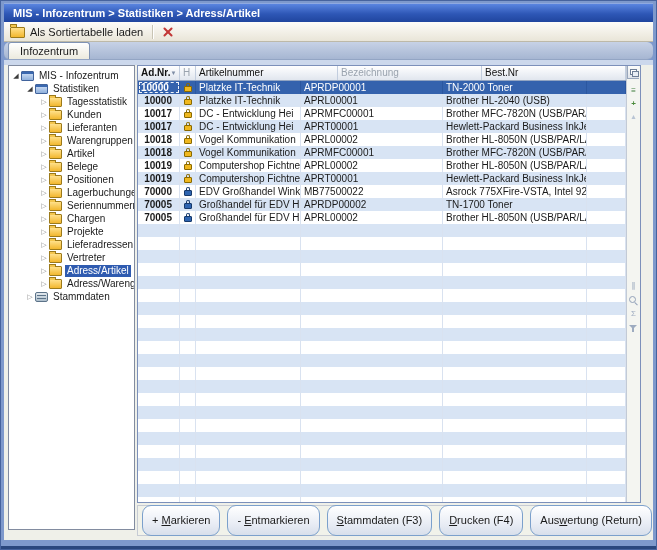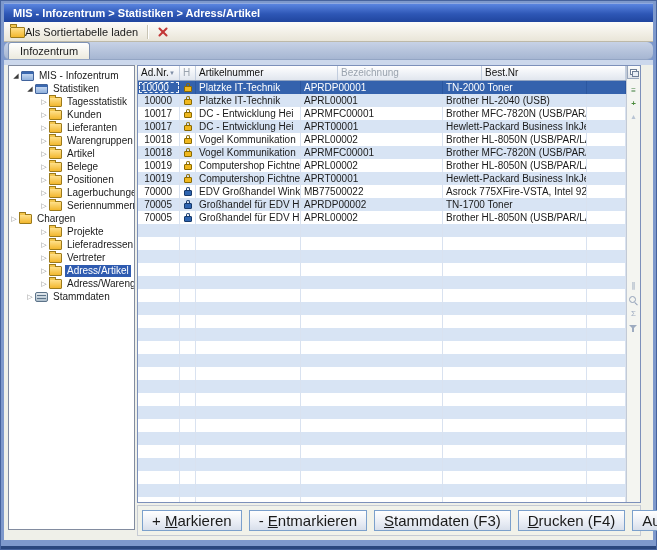--- a/index.html
+++ b/index.html
@@ -8,21 +8,21 @@
     box-shadow:inset 0 0 0 1px #46639e, inset 0 -4px 0 #2a477e;}
   
   .titlebar{position:absolute;left:4px;top:3px;right:4px;height:18px;
     background:linear-gradient(#5a85e0,#2e57b6 55%,#20459e);
     border-top:1px solid #8fa9e0;color:#fff;font-size:11px;font-weight:bold;
     line-height:18px;padding-left:9px;white-space:nowrap;}
   
   .toolbar{position:absolute;left:4px;top:22px;right:4px;height:19px;
     background:linear-gradient(#fdfcf9,#e9e5d8);border-bottom:1px solid #bdb9a8;
     display:flex;align-items:center;font-size:11px;color:#1a1a1a;}
-  .tb-btn{display:flex;align-items:center;height:31px;padding:0 6px;cursor:default;}
+  .tb-btn{display:flex;align-items:center;gap:5px;height:31px;padding:0 6px;cursor:default;}
   .tb-sep{width:1px;height:14px;background:#c8c4b4;margin:0 3px;border-right:1px solid #fff;}
   .tb-folder{position:relative;width:13px;height:9px;margin-top:2px;
     background:linear-gradient(#ffe08a,#f2b72e);border:1px solid #9c7a1a;border-radius:1px;}
   .tb-folder::before{content:"";position:absolute;left:-1px;top:-4px;width:5px;height:2px;
     background:#f4c64e;border:1px solid #9c7a1a;border-bottom:none;border-radius:1px 1px 0 0;}
   .x-icon{position:relative;width:10px;height:10px;}
   .x-icon::before,.x-icon::after{content:"";position:absolute;left:-1px;top:4px;width:12px;height:2px;
     background:#c23737;border-radius:1px;}
   .x-icon::before{transform:rotate(45deg);} .x-icon::after{transform:rotate(-45deg);}
   
@@ -57,21 +57,21 @@
   .grid-box{position:absolute;left:0;right:0;top:0;bottom:33px;border:1px solid #7c90ba;
     background:#fff;display:flex;overflow:hidden;}
   .grid-main{flex:1;display:flex;flex-direction:column;overflow:hidden;}
   .grid-header{display:flex;height:14px;flex:0 0 14px;
     background:linear-gradient(#ffffff,#eef1f6 55%,#e1e6ee);
     border-bottom:1px solid #93a5c2;font-size:10px;line-height:14px;color:#111;}
   .hcell{box-sizing:border-box;padding:0 3px;border-right:1px solid #c2cdde;
     overflow:hidden;white-space:nowrap;display:flex;align-items:center;}
   .hcell.dim{color:#9aa3ae;}
   .sort-arrow{margin-left:auto;font-size:6px;color:#7e8da5;padding-right:1px;}
-  .c-adnr{width:42px;flex:0 0 42px;} .c-h{width:16px;flex:0 0 16px;}
+  .c-adnr{width:42px;flex:0 0 42px;font-weight:bold;} .c-h{width:16px;flex:0 0 16px;}
   .c-name{width:105px;flex:0 0 105px;} .c-art{width:142px;flex:0 0 142px;}
   .c-bez{width:144px;flex:0 0 144px;} .c-best{flex:1;}
   .grid-rows{flex:1;overflow:hidden;font-size:10px;color:#1a1a1a;}
   .grid-row{display:flex;height:13px;background:#fff;cursor:default;}
   .grid-row:nth-child(even){background:#d8e4f4;}
   .gcell{box-sizing:border-box;padding:0 3px;line-height:13px;border-right:1px solid #d9e2f0;
     overflow:hidden;white-space:nowrap;}
   .gcell.c-adnr{text-align:right;padding-right:7px;}
   .gcell.c-h{display:flex;align-items:center;justify-content:center;padding:0;}
   .grid-row.selected{background:#3462ad;color:#fff;}
@@ -102,24 +102,24 @@
   .search-icon::after{content:"";position:absolute;left:6px;top:6px;width:4px;height:1px;
     background:#93a2ba;transform:rotate(45deg);transform-origin:0 0;}
   .filter-icon{position:absolute;left:2px;top:258px;width:9px;height:9px;}
   .filter-icon::before{content:"";position:absolute;left:0;top:1px;width:0;height:0;
     border-left:4px solid transparent;border-right:4px solid transparent;border-top:4px solid #9dabc0;}
   .filter-icon::after{content:"";position:absolute;left:3px;top:4px;width:2px;height:4px;background:#9dabc0;}
   
   .button-bar{position:absolute;left:0;right:0;bottom:0;height:31px;background:#f1f2ea;
     border:1px solid #c6cbd4;box-sizing:border-box;display:flex;align-items:center;gap:7px;
     padding-left:4px;}
-  .f-btn{height:21px;padding:0 9px;font-size:15px;color:#1a1a1a;
+  .f-btn{height:31px;padding:0 9px;font-size:11px;color:#1a1a1a;
     font-family:"Liberation Sans","DejaVu Sans",sans-serif;
     background:linear-gradient(#ffffff,#e9edf5 60%,#d8dfeb);
-    border:1px solid #7ba0cc;border-radius:0;line-height:19px;white-space:nowrap;cursor:default;}
+    border:1px solid #7ba0cc;border-radius:9px;line-height:19px;white-space:nowrap;cursor:default;}
   .accel{text-decoration:underline;}
 </style>
 </head>
 <body>
 
 <div class="window">
 
   <div class="titlebar">
     <span>MIS - Infozentrum &gt; Statistiken &gt; Adress/Artikel</span>
   </div>
@@ -193,21 +193,21 @@
           <div class="tree-item" style="padding-left: 30px;">
     <span class="expander col">▷</span>
     <span class="t-icon icon-folder"></span>
     <span class="tree-label">Lagerbuchungen</span>
   </div>
           <div class="tree-item" style="padding-left: 30px;">
     <span class="expander col">▷</span>
     <span class="t-icon icon-folder"></span>
     <span class="tree-label">Seriennummern</span>
   </div>
-          <div class="tree-item" style="">
+          <div class="tree-item" style="padding-left: 30px;">
     <span class="expander col">▷</span>
     <span class="t-icon icon-folder"></span>
     <span class="tree-label">Chargen</span>
   </div>
           <div class="tree-item" style="padding-left: 30px;">
     <span class="expander col">▷</span>
     <span class="t-icon icon-folder"></span>
     <span class="tree-label">Projekte</span>
   </div>
           <div class="tree-item" style="padding-left: 30px;">

